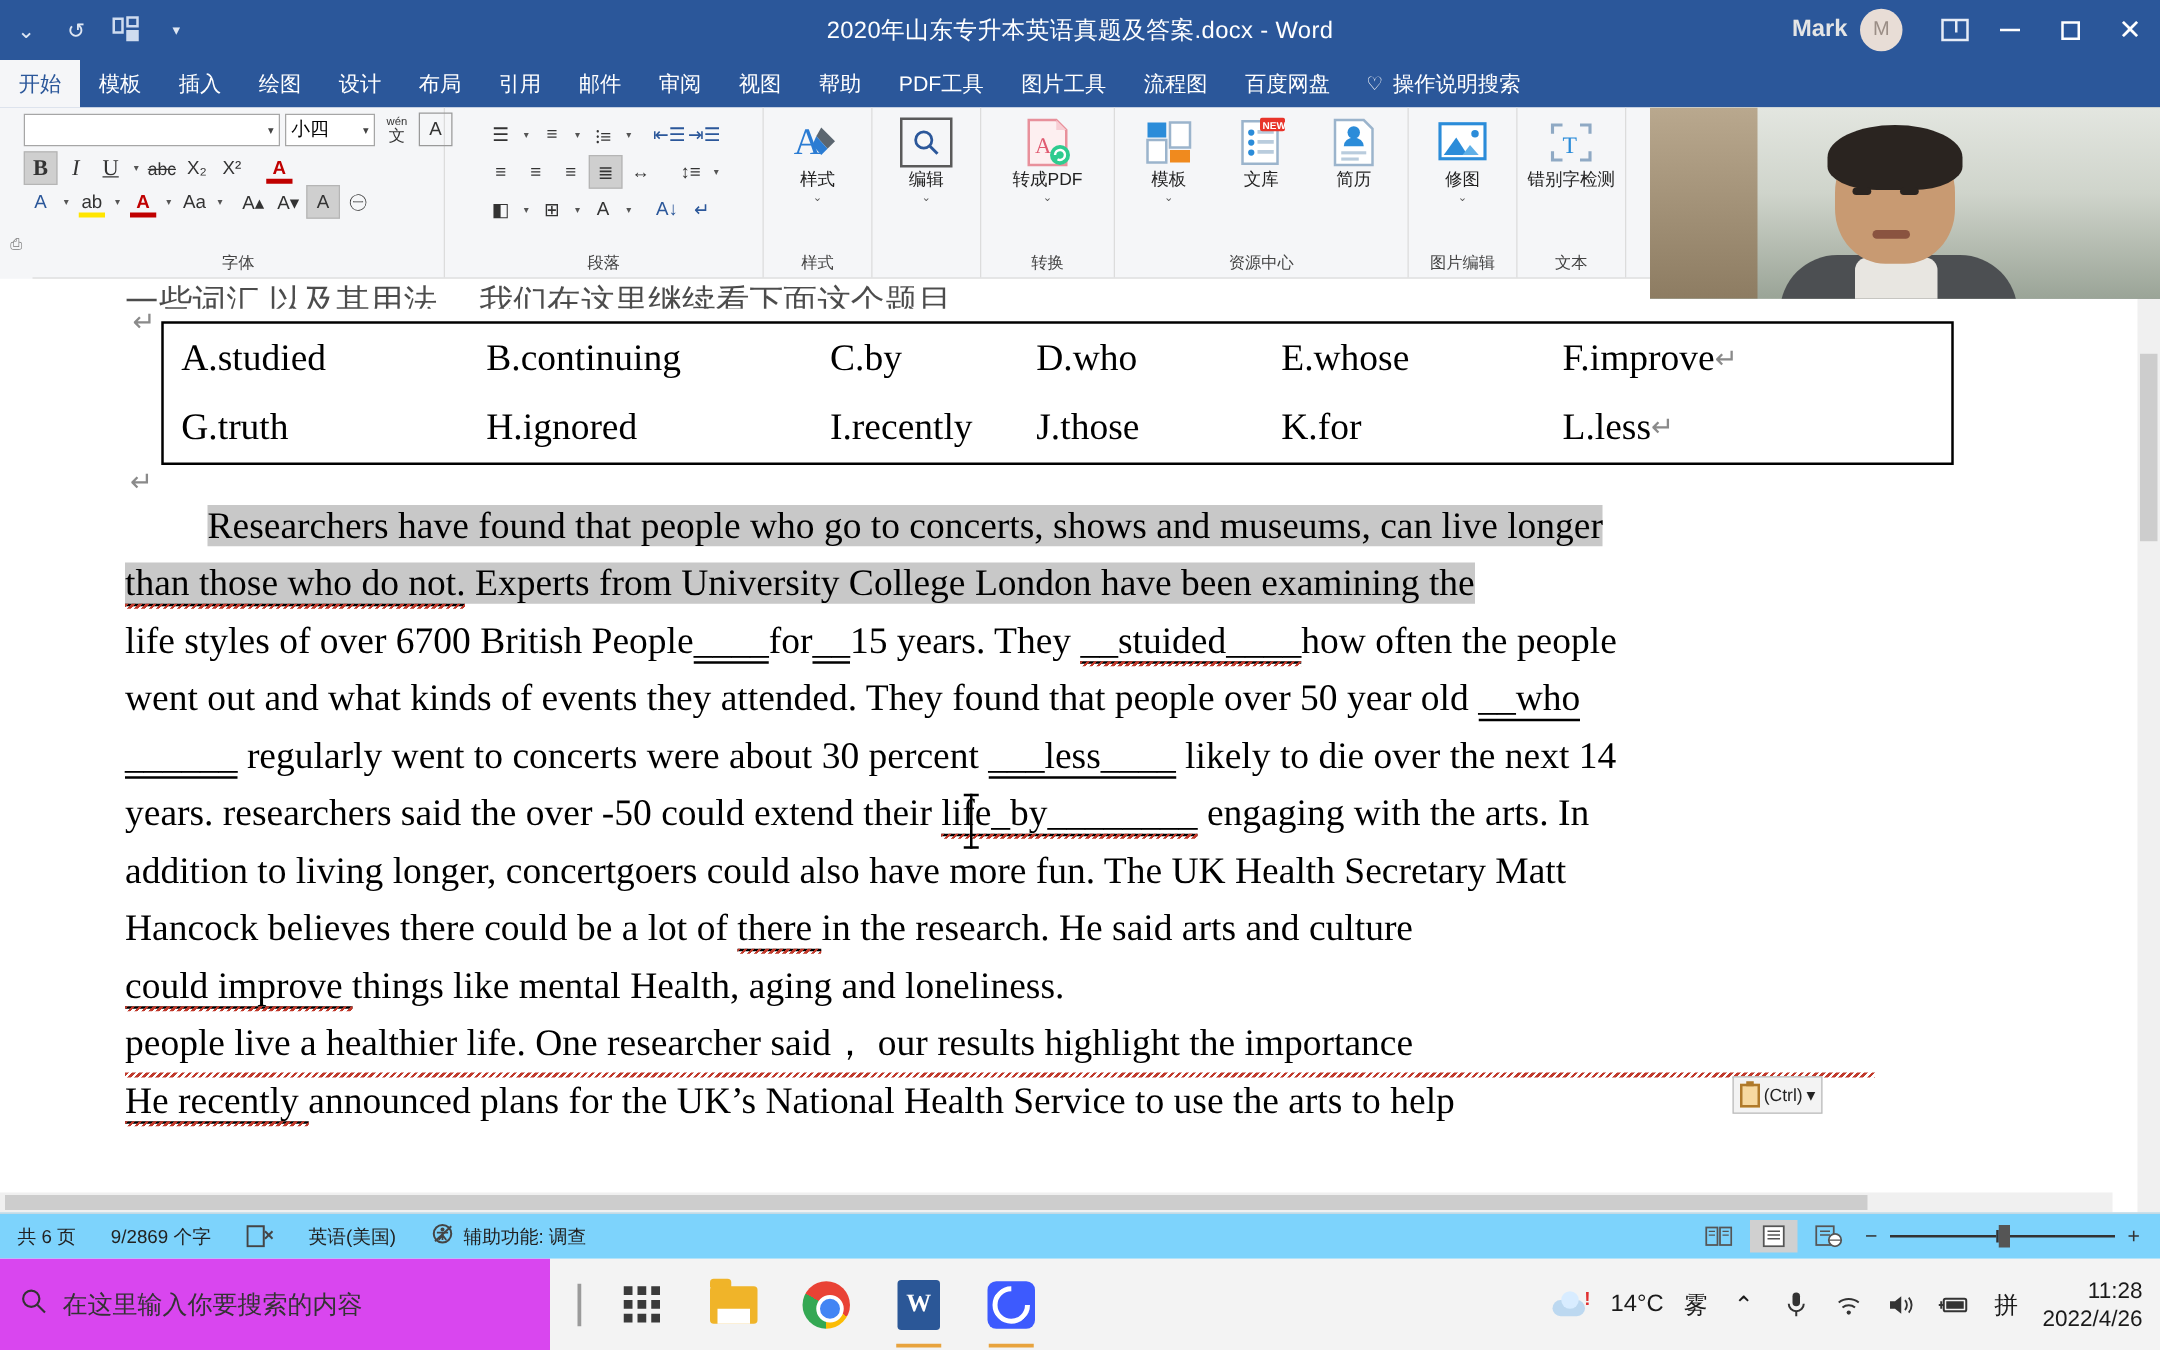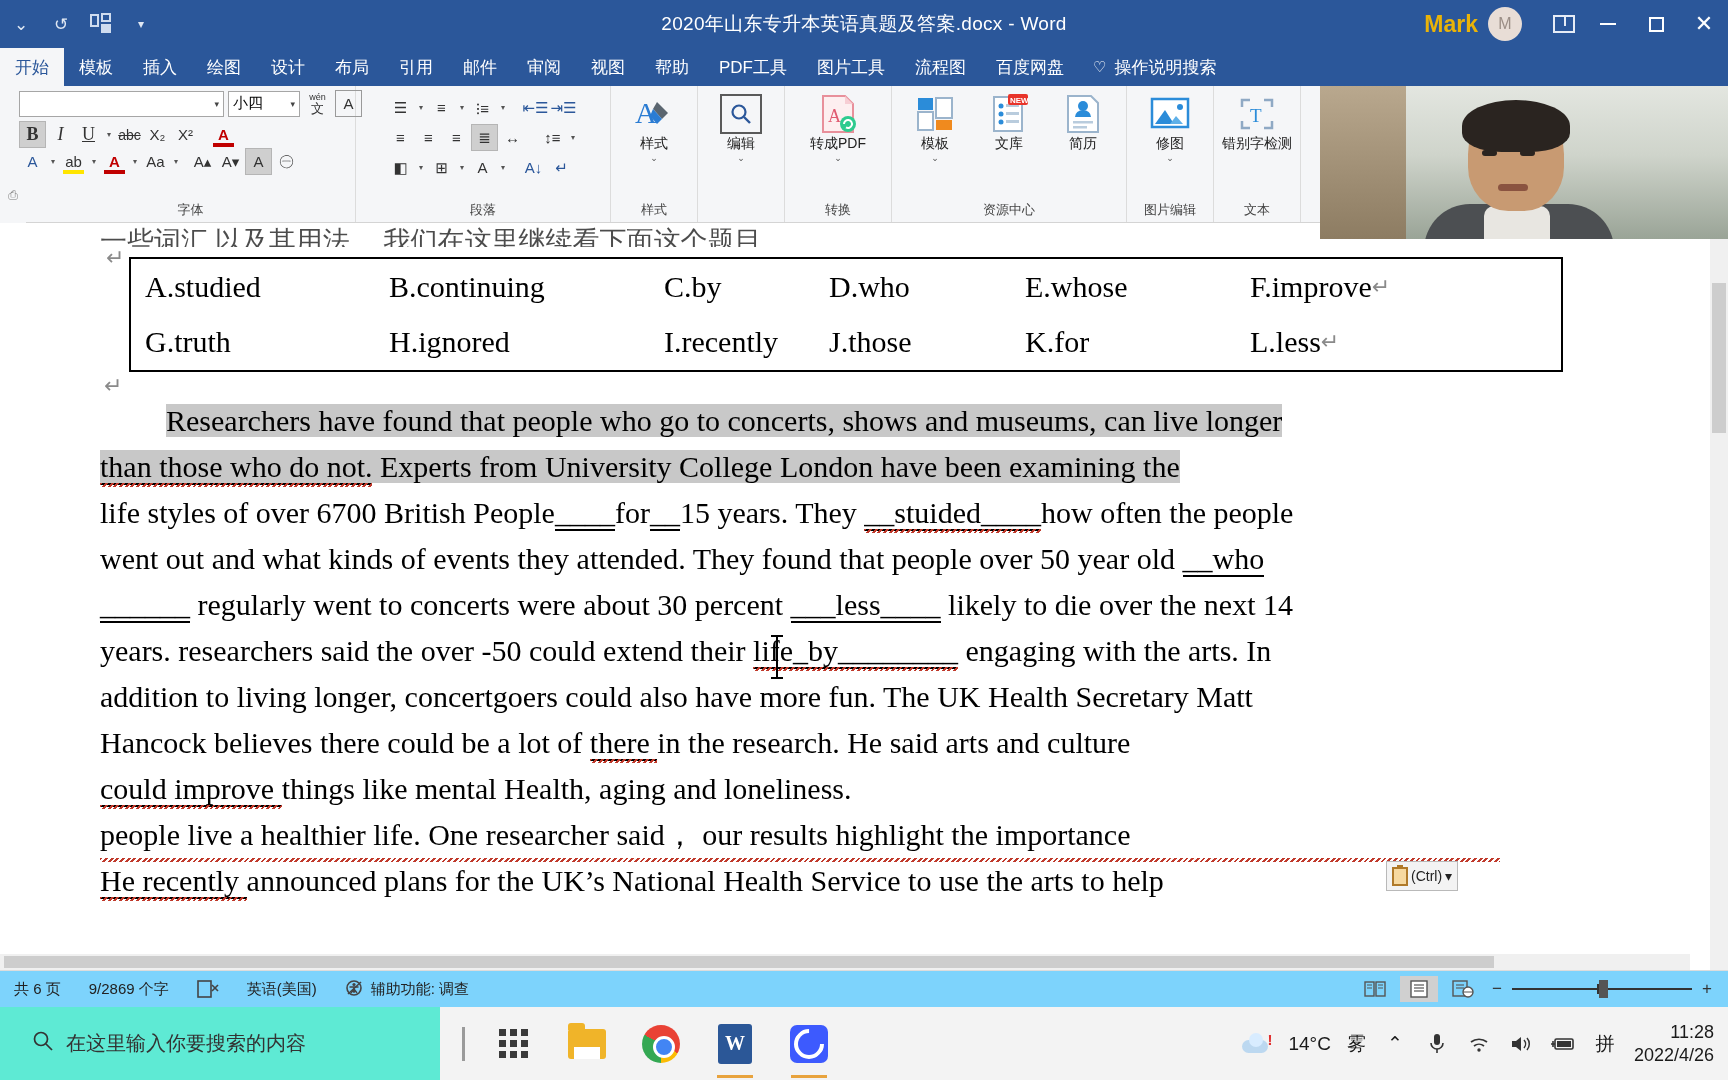--- a/index.html
+++ b/index.html
@@ -29,21 +29,21 @@
   .qat-save .sq3 { position: absolute; left: 13px; top: 13px; width: 10px; height: 9px; background: #cfdcef; }
   .title-text {
     position: absolute; left: 0; right: 0; text-align: center;
     color: #ffffff; font-size: 19px; letter-spacing: .3px;
     pointer-events: none;
   }
   .tb-right {
     position: absolute; right: 0; top: 0; height: 48px;
     display: flex; align-items: center; gap: 0px;
   }
-  .user-name { color: #eab308; font-size: 23px; font-weight: bold; margin-right: 10px; }
+  .user-name { color: #e5e5e5; font-size: 19px; font-weight: bold; margin-right: 10px; }
   .avatar {
     width: 34px; height: 34px; border-radius: 50%;
     background: #e8ddd6; color: #9b8e86;
     display: flex; align-items: center; justify-content: center;
     font-size: 16px; margin-right: 22px;
   }
   .ribbon-display { width: 40px; height: 48px; display:flex; align-items:center; justify-content:center; }
   .ribbon-display .box { width: 22px; height: 18px; border: 2px solid #e6ecf6; position: relative; }
   .ribbon-display .box:after { content: ""; position: absolute; left: 50%; top: -1px; width: 2px; height: 10px; background: #e6ecf6; }
   .win-btn { width: 48px; height: 48px; display: flex; align-items: center; justify-content: center; color: #fff; }
@@ -228,22 +228,22 @@
   .zs-minus, .zs-plus { font-size: 17px; color: #333; width: 18px; text-align: center; }
   .zs-thumb { width: 9px; height: 18px; background: #555; }
   .zs-tick { width: 2px; height: 10px; background: #333; }
 
   
   .taskbar {
     position: absolute; left: 0; top: 1007px; width: 1728px; height: 73px;
     background: #f3f3f3; display: flex; align-items: center;
   }
   .tb-search {
-    width: 440px; height: 73px; background: #5eead4;
-    display: flex; align-items: center; gap: 12px; padding-left: 32px;
+    width: 440px; height: 73px; background: #d946ef;
+    display: flex; align-items: center; gap: 12px; padding-left: 16px;
     font-size: 20px; color: #333;
   }
   .tb-sep { width: 3px; height: 34px; background: #9a9a9a; margin: 0 26px 0 22px; }
   .tb-icons { display: flex; align-items: center; gap: 30px; }
   .tb-ico { width: 44px; height: 44px; display:flex; align-items:center; justify-content:center; position: relative; }
   .tb-ico.open:after {
     content:""; position: absolute; left: 4px; right: 4px; bottom: -12px; height: 3px; background: #e8a33d;
   }
   .grid3 { display: grid; grid-template-columns: repeat(3, 7px); grid-template-rows: repeat(3, 7px); gap: 4px; }
   .grid3 i { background: #3a3a3a; display:block; }

